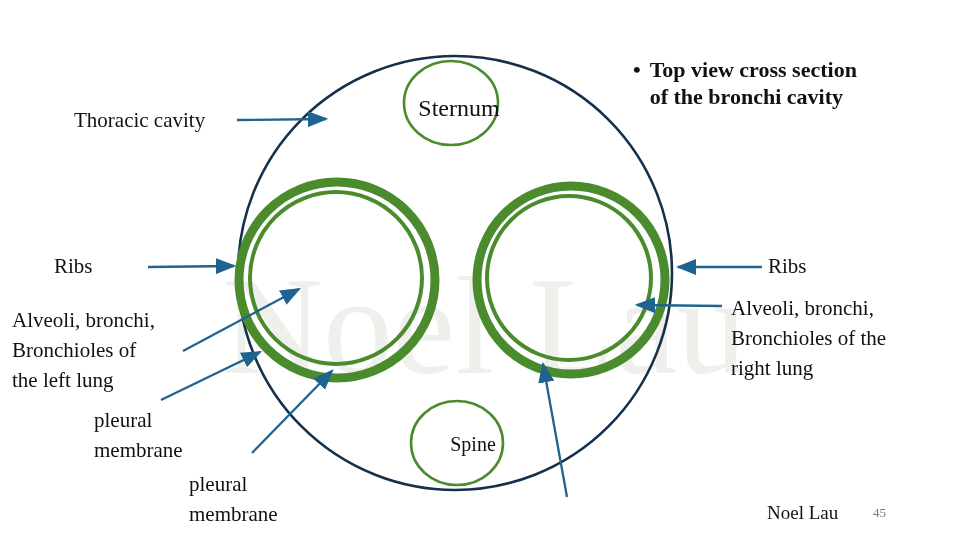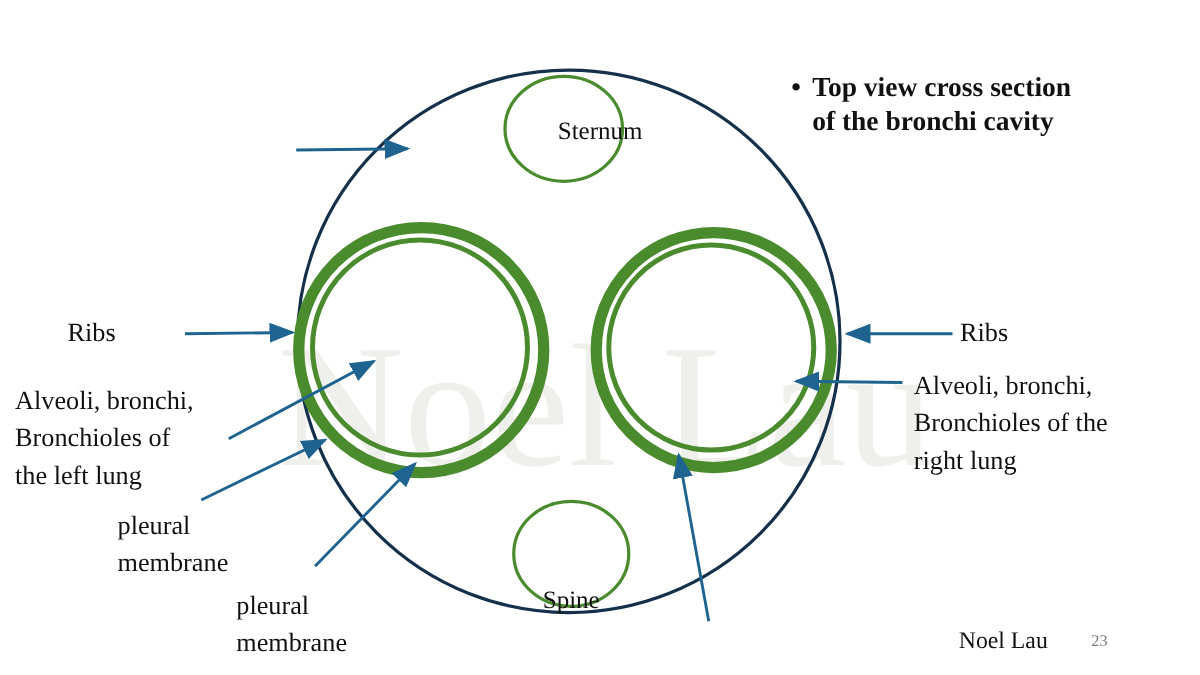--- a/index.html
+++ b/index.html
@@ -99,40 +99,41 @@
     <line x1="762" y1="267" x2="678" y2="267" stroke="#1f6390" stroke-width="2.3" marker-end="url(#arrowhead)"></line>
     <line x1="722" y1="306" x2="637" y2="305" stroke="#1f6390" stroke-width="2.3" marker-end="url(#arrowhead)"></line>
   </svg>
 
   <div class="title-block">
     <span>•</span>
     <span class="pre">Top view cross section
 of the bronchi cavity</span>
   </div>
 
+  <div class="label" style="left:74px; top:106px;">Thoracic cavity</div>
 
   <div class="label" style="left:54px; top:252px;">Ribs</div>
 
   <div class="label pre" style="left:12px; top:306px;">Alveoli, bronchi,
 Bronchioles of
 the left lung</div>
 
   <div class="label pre" style="left:94px; top:406px;">pleural
 membrane</div>
 
   <div class="label pre" style="left:189px; top:470px;">pleural
 membrane</div>
 
 
   <div class="label" style="left:768px; top:252px;">Ribs</div>
 
   <div class="label pre" style="left:731px; top:294px;">Alveoli, bronchi,
 Bronchioles of the
 right lung</div>
 
-  <div class="label center" style="left:404px; top:91px; width:110px; font-size:20px;text-align:right;">Sternum</div>
+  <div class="label center" style="left:404px; top:91px; width:110px; font-size:24px;">Sternum</div>
 
-  <div class="label center" style="left:410px; top:430px; width:94px; font-size:20px;margin-top:36px;">Spine</div>
+  <div class="label center" style="left:426px; top:430px; width:94px; font-size:20px;">Spine</div>
 
   <div class="footer-author">Noel Lau</div>
-  <div class="page-number">23</div>
+  <div class="page-number">45</div>
 
 </div>
 
 </body></html>

